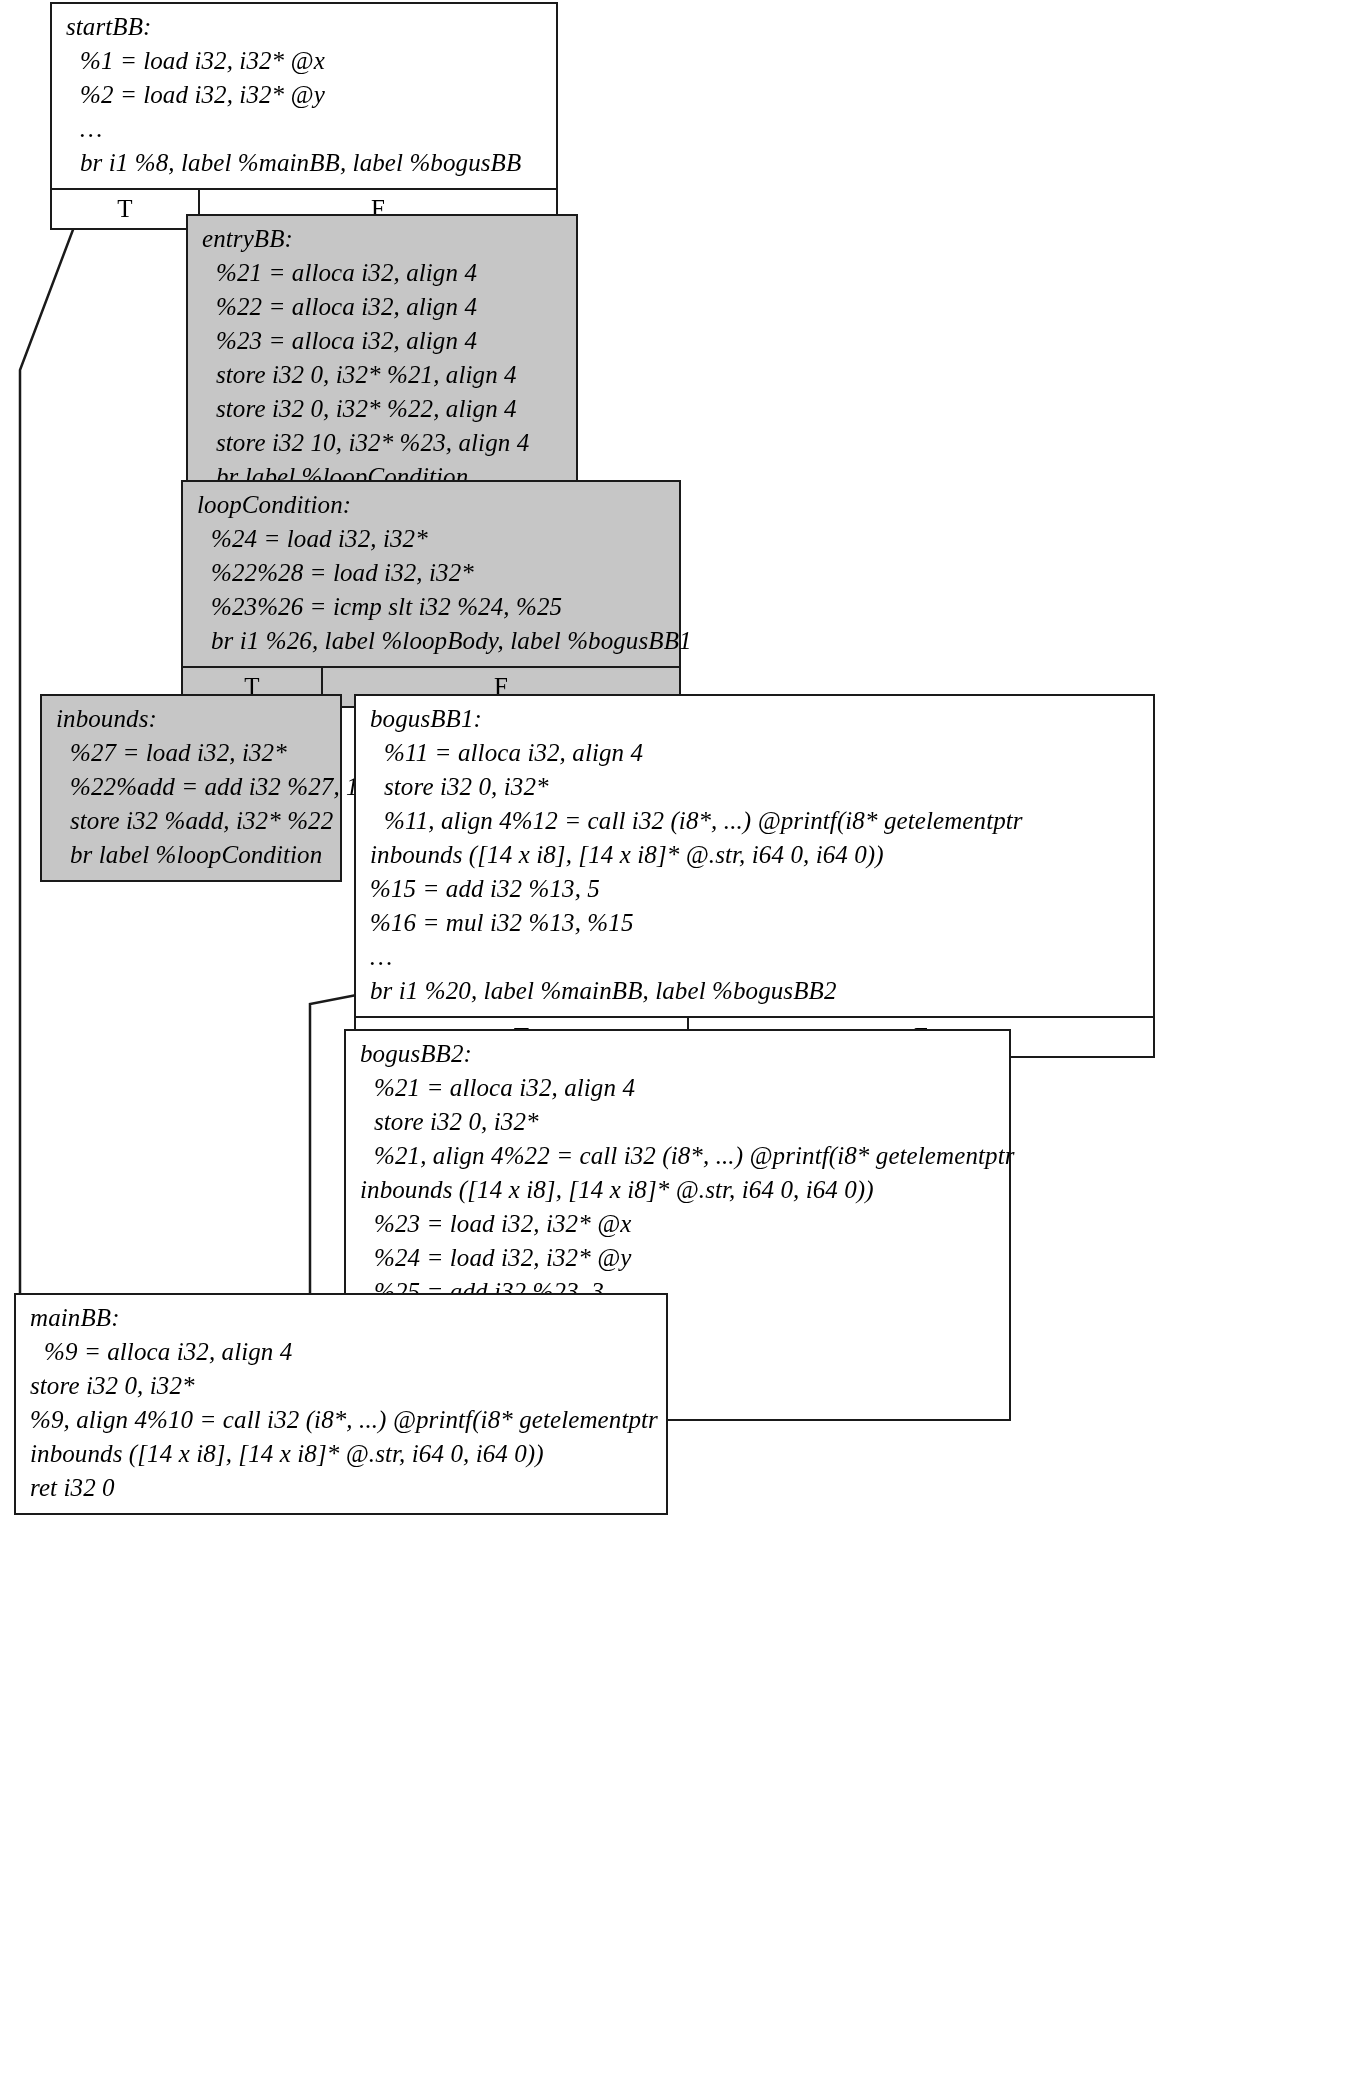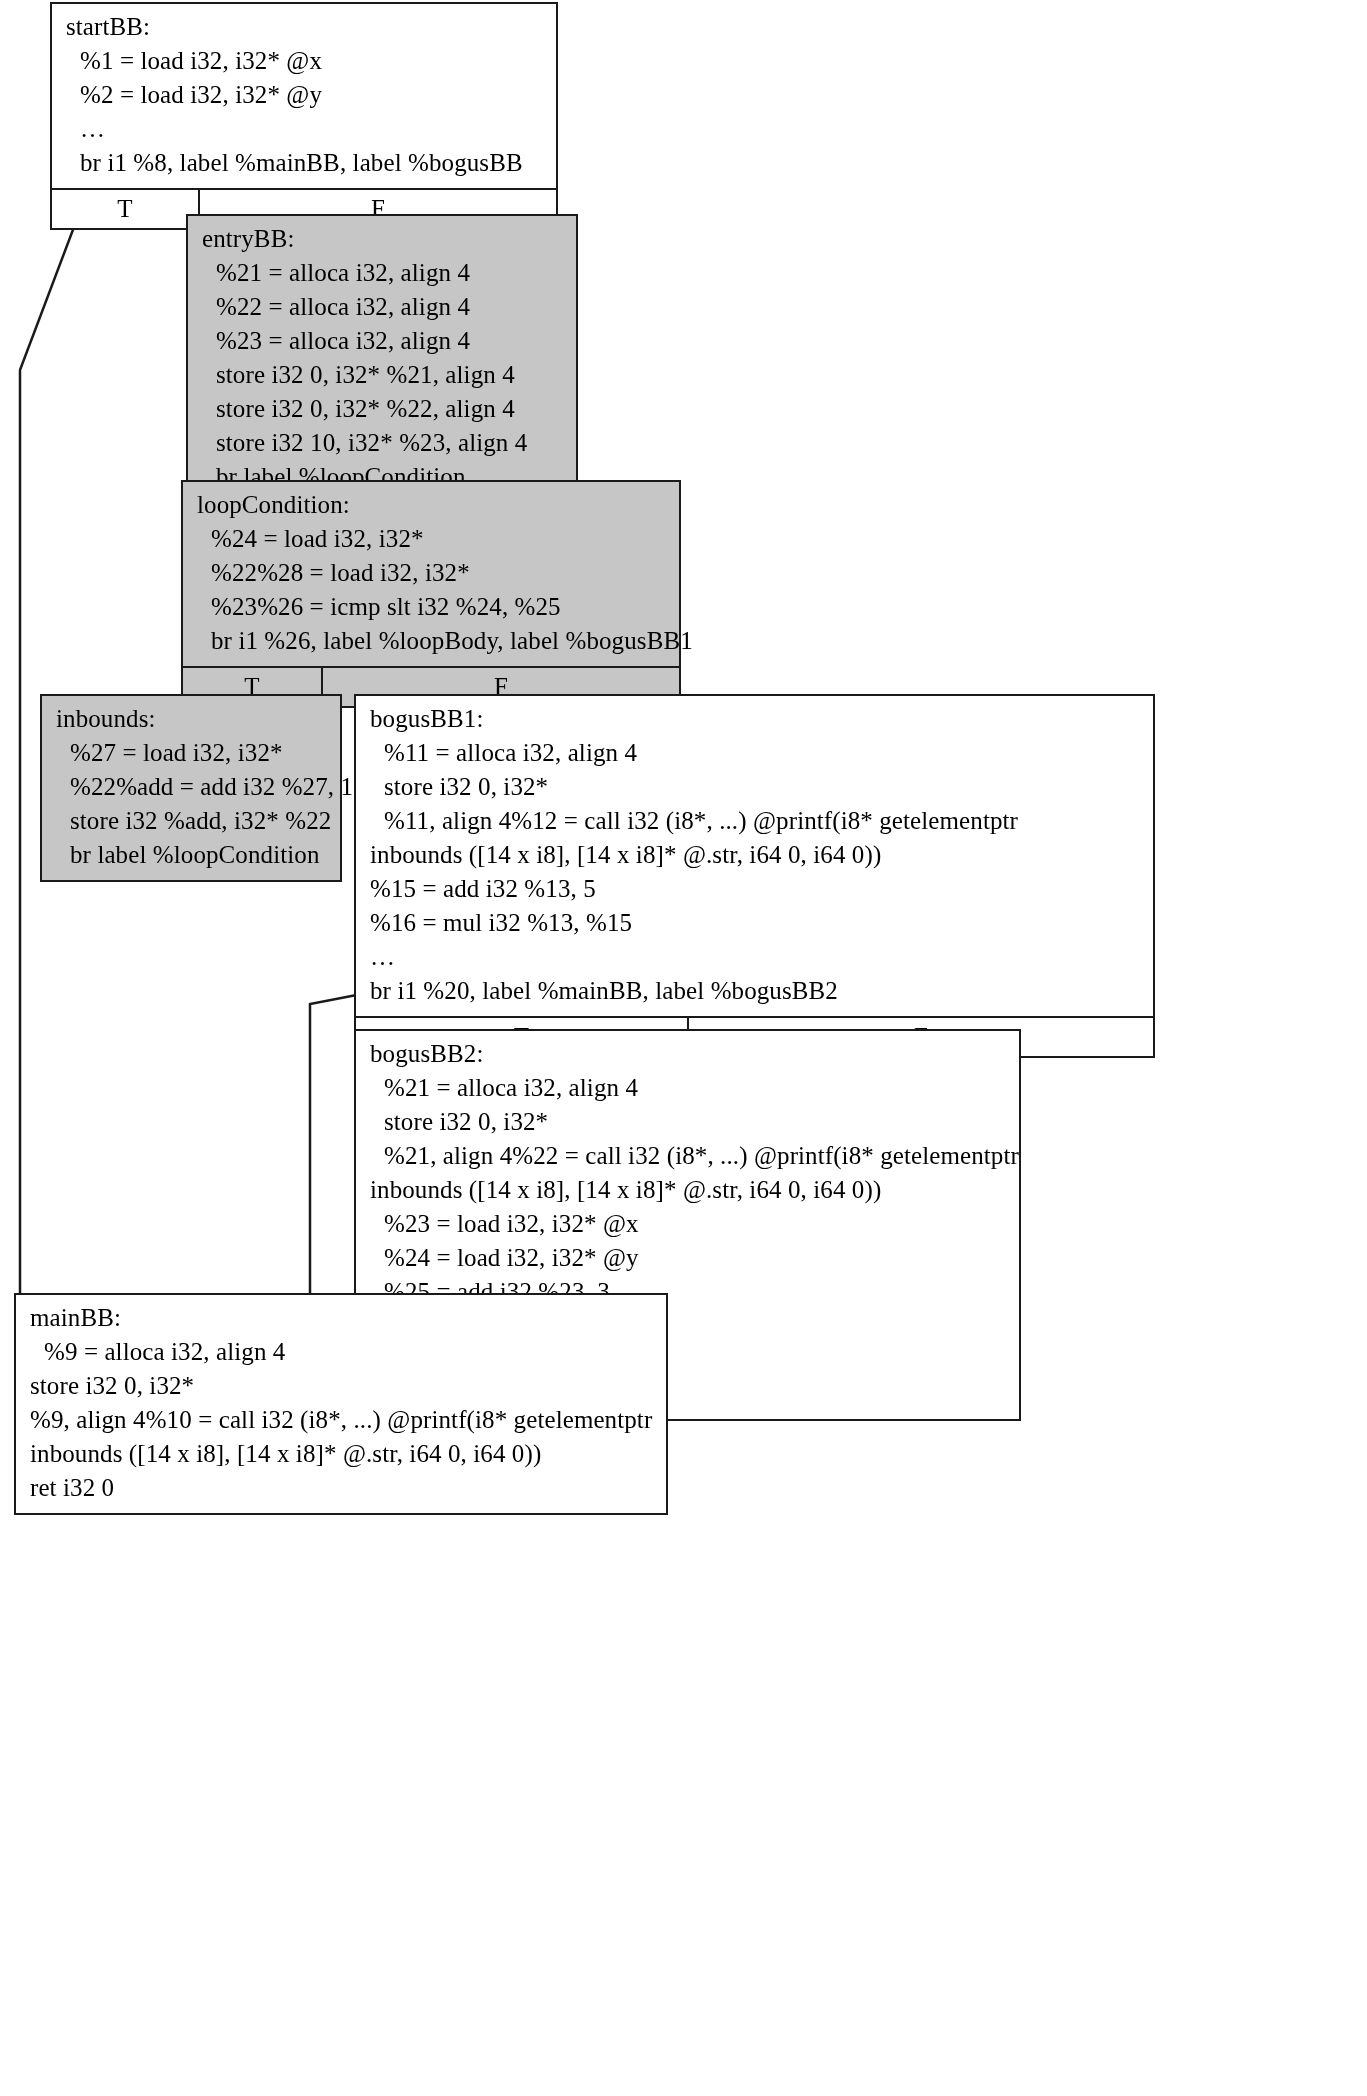--- a/index.html
+++ b/index.html
@@ -30,20 +30,21 @@
     position: absolute;
     box-sizing: border-box;
     border: 2px solid #1a1a1a;
     background: #ffffff;
   }
   .node.gray {
     background: #c6c6c6;
   }
   .node .body {
     padding: 6px 10px 8px 14px;
+    font-style: italic;
   }
   .line {
     font-size: 25px;
     line-height: 34px;
     white-space: pre;
     letter-spacing: 0.1px;
   }
   .line.indent {
     padding-left: 14px;
   }
@@ -66,21 +67,21 @@
   .branchrow .cell.tcell {
     border-right: 2px solid #1a1a1a;
   }
 
   
   #n-startBB      { left: 50px;  top: 2px;    width: 508px;  }
   #n-entryBB      { left: 186px; top: 214px;  width: 392px;  }
   #n-loopCondition{ left: 181px; top: 480px;  width: 500px;  }
   #n-loopBody     { left: 40px;  top: 694px;  width: 302px;  }
   #n-bogusBB1     { left: 354px; top: 694px;  width: 801px;  }
-  #n-bogusBB2     { left: 354px; top: 1029px; width: 667px;  }
+  #n-bogusBB2     { left: 344px; top: 1029px; width: 667px;  }
   #n-mainBB       { left: 14px;  top: 1293px; width: 654px;  }
 </style>
 </head>
 <body>
 
 <div id="canvas">
 
   <svg id="edges" viewBox="0 0 1367 2096">
     <defs>
       <marker id="ah" markerWidth="12" markerHeight="12" refX="9" refY="4.5" orient="auto" markerUnits="userSpaceOnUse">

